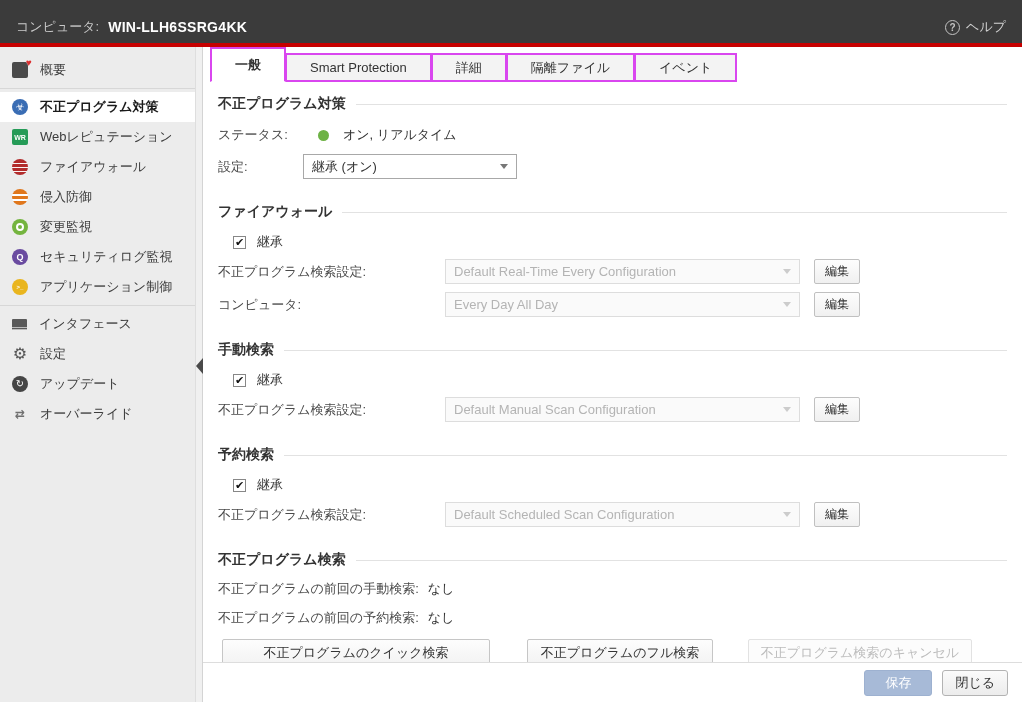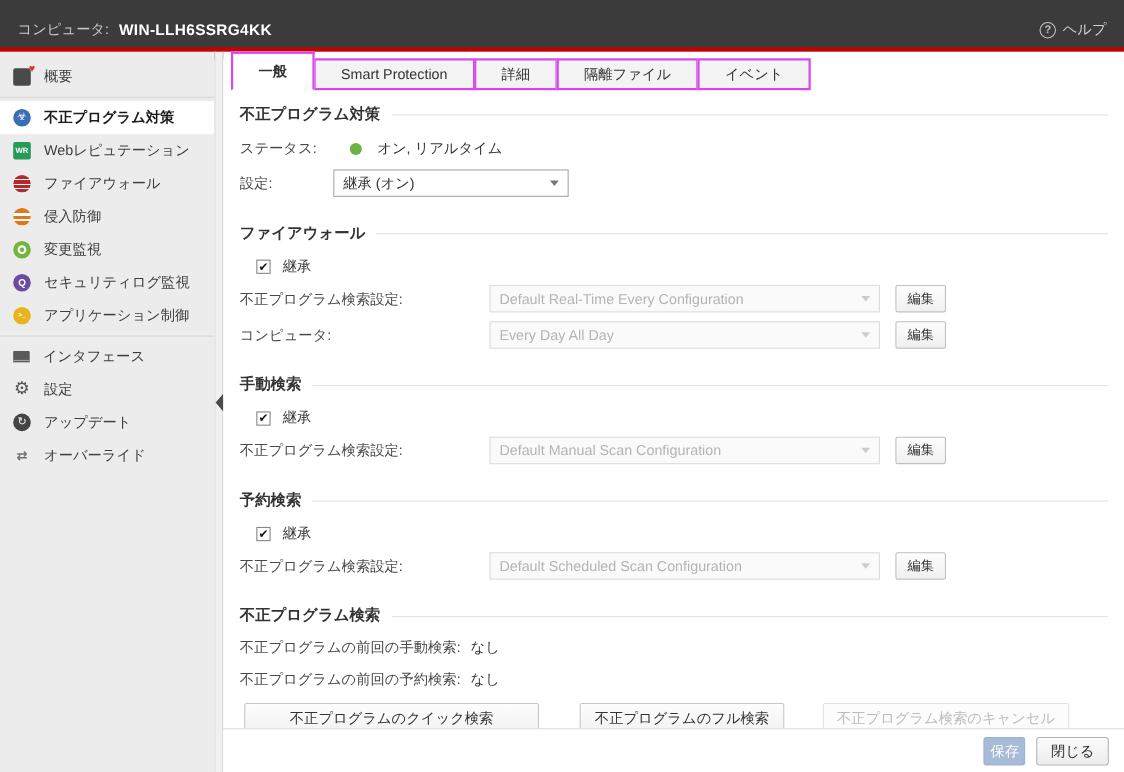--- a/index.html
+++ b/index.html
@@ -114,21 +114,21 @@
     background:linear-gradient(#fdfdfd,#f2f2f2); border:1px solid #c6c6c6;
     border-radius:2px; font-size:13px; color:#333; cursor:pointer; }
   .btn-quick  { width:268px; margin-right:37px; }
   .btn-full   { width:186px; margin-right:35px; }
   .btn-cancel { width:224px; color:#bcbcbc; border-color:#e2e2e2;
     background:#fcfcfc; cursor:default; }
 
   .footer { position:absolute; left:0; right:0; bottom:0; height:40px;
     border-top:1px solid #ddd; display:flex; align-items:center;
     justify-content:flex-end; gap:10px; padding-right:14px; background:#fff; }
-  .btn-save { height:26px; padding:0 5px; background:#a7bad7; color:#fff;
+  .btn-save { height:26px; padding:0 20px; background:#a7bad7; color:#fff;
     border:1px solid #9db1d0; border-radius:3px; font-size:13px; cursor:pointer; }
   .btn-close { height:26px; padding:0 12px; background:linear-gradient(#fbfbfb,#ececec);
     color:#333; border:1px solid #b3b3b3; border-radius:3px; font-size:13px; cursor:pointer; }
 </style>
 </head>
 <body>
 
 <div class="topbar">
   <span class="tlabel">コンピュータ:</span>
   <span class="tname">WIN-LLH6SSRG4KK</span>

